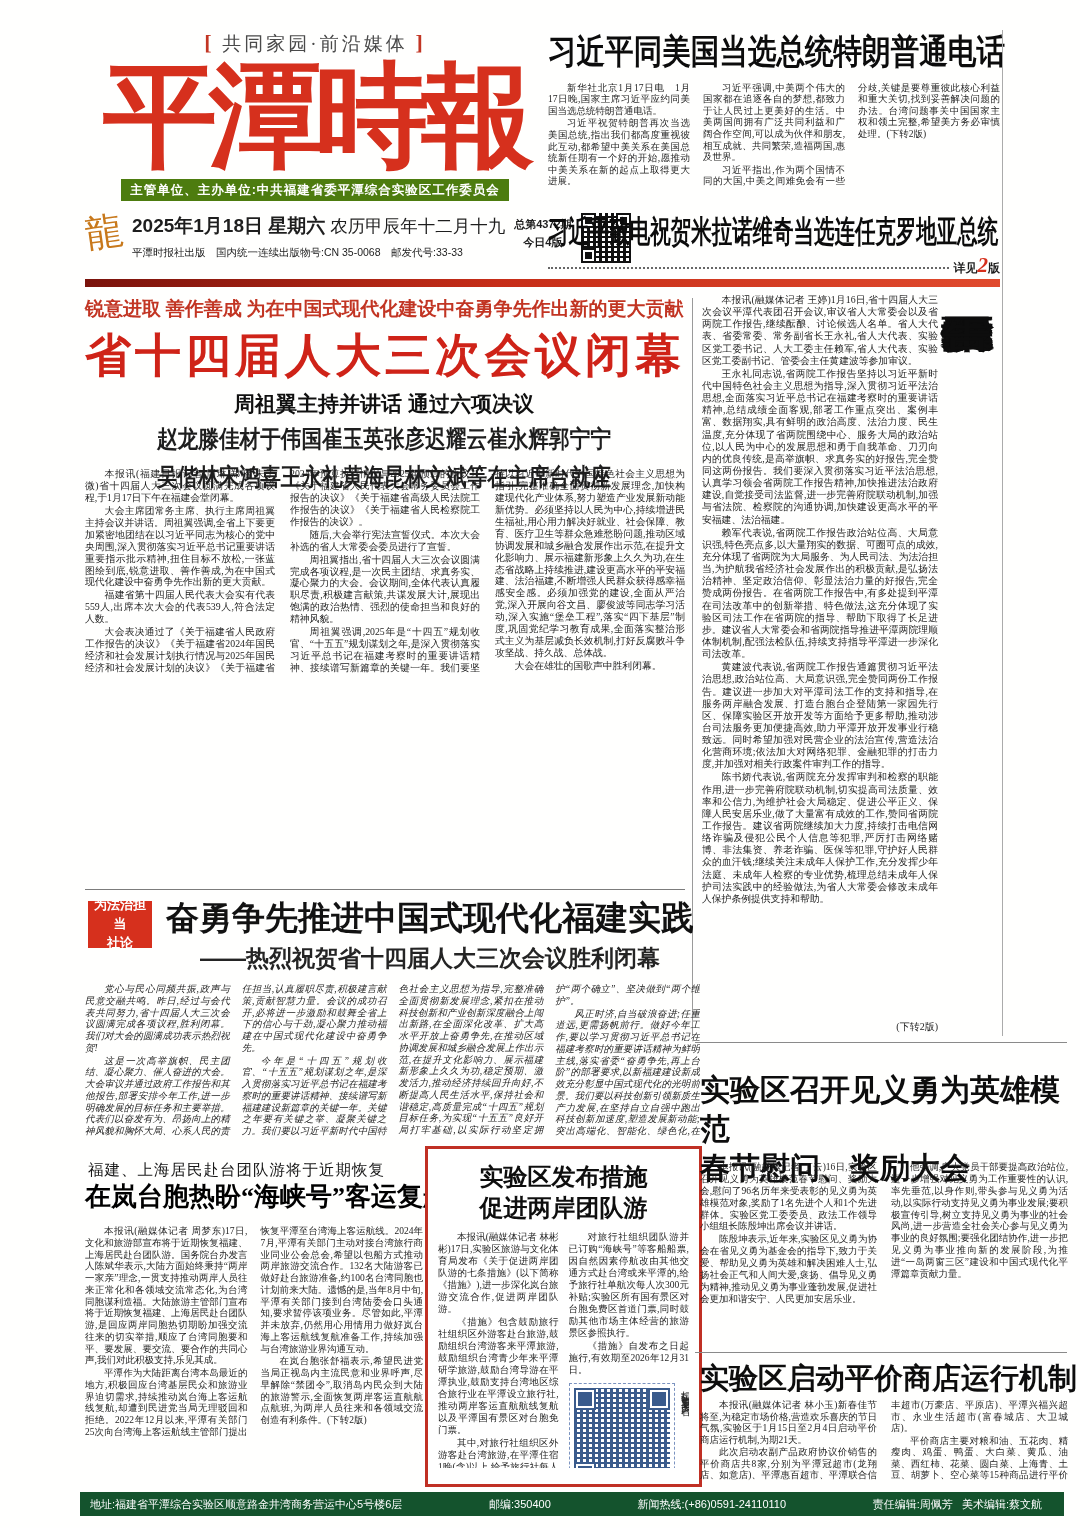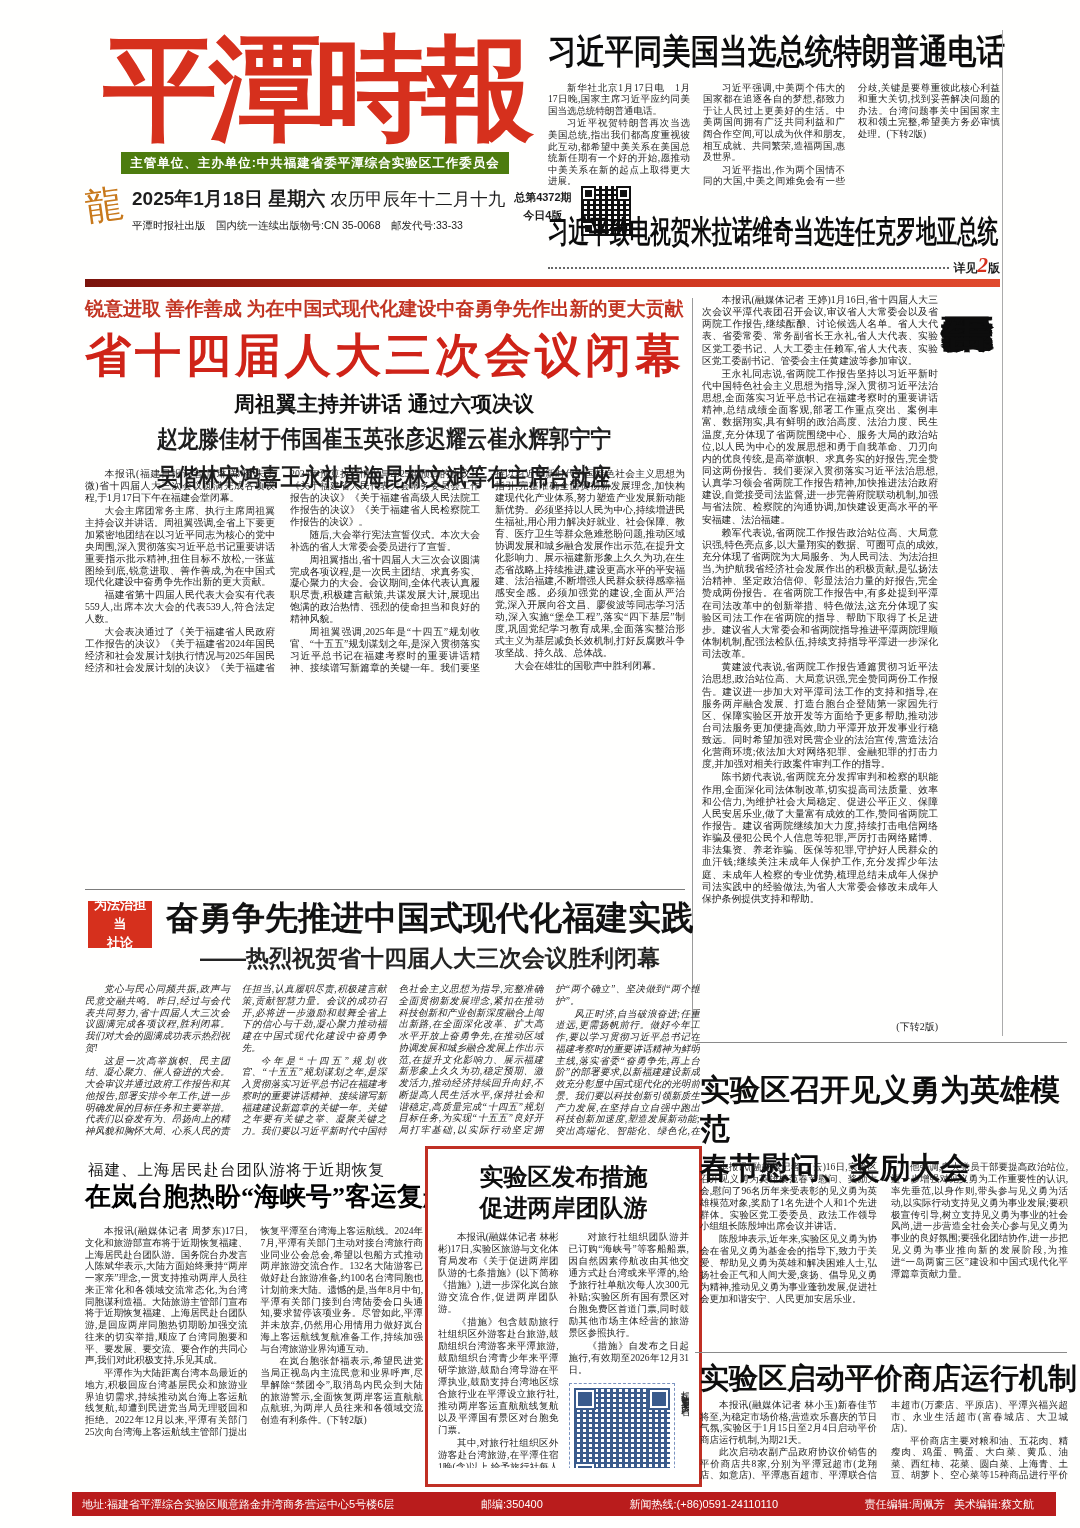--- a/index.html
+++ b/index.html
@@ -119,31 +119,36 @@
   .heroes-body{position:absolute;left:700px;top:1162px;width:368px;height:182px;overflow:hidden;
                column-count:2;column-gap:14px;font-size:9.5px;line-height:1.25;}
 
   
   .stores-h1{position:absolute;left:700px;top:1360px;width:370px;white-space:nowrap;
              font:800 29px/1.25 "Liberation Sans",sans-serif;color:#0d0d0d;}
   .stores-body{position:absolute;left:700px;top:1400px;width:368px;height:84px;overflow:hidden;
                column-count:2;column-gap:14px;font-size:9.5px;line-height:1.22;}
 
   
-  .footer{position:absolute;left:72px;top:1492px;width:984px;height:24px;background:#b91c1c;color:#fff;
+  .footer{position:absolute;left:80px;top:1492px;width:984px;height:24px;background:#14532d;color:#fff;
           display:flex;align-items:center;justify-content:space-between;box-sizing:border-box;
           padding:0 10px;font:11px/1 "Liberation Sans",sans-serif;white-space:nowrap;}
   .footer span{margin-right:6px;}
 </style>
 </head>
 <body>
 
 <div class="sheet">
 
   <div class="mast-left">
+    <div class="slogan">
+      <span class="bk">[</span>
+      <span>共同家园·前沿媒体</span>
+      <span class="bk">]</span>
+    </div>
     <div class="mast-title">平潭時報</div>
     <div class="mast-badge sans">主管单位、主办单位:中共福建省委平潭综合实验区工作委员会</div>
     <div class="daterow">
       <span class="dragon">龍</span>
       <div class="datecol">
         <div class="dateline">
           <b>2025年1月18日 星期六</b>
           <span>农历甲辰年十二月十九</span>
         </div>
         <div class="pubs">平潭时报社出版　国内统一连续出版物号:CN 35-0068　邮发代号:33-33</div>
@@ -198,21 +203,21 @@
     </div>
 
   <div class="vr1"></div>
   <div class="vr2"></div>
 
   <div class="delegation-body art">
       <p>本报讯(融媒体记者 王婷)1月16日,省十四届人大三次会议平潭代表团召开会议,审议省人大常委会以及省两院工作报告,继续酝酿、讨论候选人名单。省人大代表、省委常委、常务副省长王永礼,省人大代表、实验区党工委书记、人大工委主任赖军,省人大代表、实验区党工委副书记、管委会主任黄建波等参加审议。</p>
       <p>王永礼同志说,省两院工作报告坚持以习近平新时代中国特色社会主义思想为指导,深入贯彻习近平法治思想,全面落实习近平总书记在福建考察时的重要讲话精神,总结成绩全面客观,部署工作重点突出、案例丰富、数据翔实,具有鲜明的政治高度、法治力度、民生温度,充分体现了省两院围绕中心、服务大局的政治站位,以人民为中心的发展思想和勇于自我革命、刀刃向内的优良传统,是高举旗帜、求真务实的好报告,完全赞同这两份报告。我们要深入贯彻落实习近平法治思想,认真学习领会省两院工作报告精神,加快推进法治政府建设,自觉接受司法监督,进一步完善府院联动机制,加强与省法院、检察院的沟通协调,加快建设更高水平的平安福建、法治福建。</p>
       <p>赖军代表说,省两院工作报告政治站位高、大局意识强,特色亮点多,以大量翔实的数据、可圈可点的成效,充分体现了省两院为大局服务、为人民司法、为法治担当,为护航我省经济社会发展作出的积极贡献,是弘扬法治精神、坚定政治信仰、彰显法治力量的好报告,完全赞成两份报告。在省两院工作报告中,有多处提到平潭在司法改革中的创新举措、特色做法,这充分体现了实验区司法工作在省两院的指导、帮助下取得了长足进步。建议省人大常委会和省两院指导推进平潭两院理顺体制机制,配强法检队伍,持续支持指导平潭进一步深化司法改革。</p>
       <p>黄建波代表说,省两院工作报告通篇贯彻习近平法治思想,政治站位高、大局意识强,完全赞同两份工作报告。建议进一步加大对平潭司法工作的支持和指导,在服务两岸融合发展、打造台胞台企登陆第一家园先行区、保障实验区开放开发等方面给予更多帮助,推动涉台司法服务更加便捷高效,助力平潭开放开发事业行稳致远。同时希望加强对民营企业的法治宣传,营造法治化营商环境;依法加大对网络犯罪、金融犯罪的打击力度,并加强对相关行政案件审判工作的指导。</p>
-      <p>陈书娇代表说,省两院充分发挥审判和检察的职能作用,全面深化司法体制改革,切实提高司法质量、效率和公信力,为维护社会大局稳定、促进公平正义、保障人民安居乐业,做了大量富有成效的工作,赞同省两院工作报告。建议省两院继续加大力度,持续打击电信网络诈骗及侵犯公民个人信息等犯罪,严厉打击网络赌博、非法集资、养老诈骗、医保等犯罪,守护好人民群众的血汗钱;继续关注未成年人保护工作,充分发挥少年法庭、未成年人检察的专业优势,梳理总结未成年人保护司法实践中的经验做法,为省人大常委会修改未成年人保护条例提供支持和帮助。</p>
+      <p>陈书娇代表说,省两院充分发挥审判和检察的职能作用,进一步完善府院联动机制,切实提高司法质量、效率和公信力,为维护社会大局稳定、促进公平正义、保障人民安居乐业,做了大量富有成效的工作,赞同省两院工作报告。建议省两院继续加大力度,持续打击电信网络诈骗及侵犯公民个人信息等犯罪,严厉打击网络赌博、非法集资、养老诈骗、医保等犯罪,守护好人民群众的血汗钱;继续关注未成年人保护工作,充分发挥少年法庭、未成年人检察的专业优势,梳理总结未成年人保护司法实践中的经验做法,为省人大常委会修改未成年人保护条例提供支持和帮助。</p>
     </div>
   <div class="delegation-cont">(下转2版)</div>
   <div class="vhead">平潭代表团审议省人大常委会以及省两院工作报告</div>
 
   <div class="hr1"></div>
 
   <div class="ed-badge">
     <div>为法治担当</div>
     <div>社论</div>
   </div>

